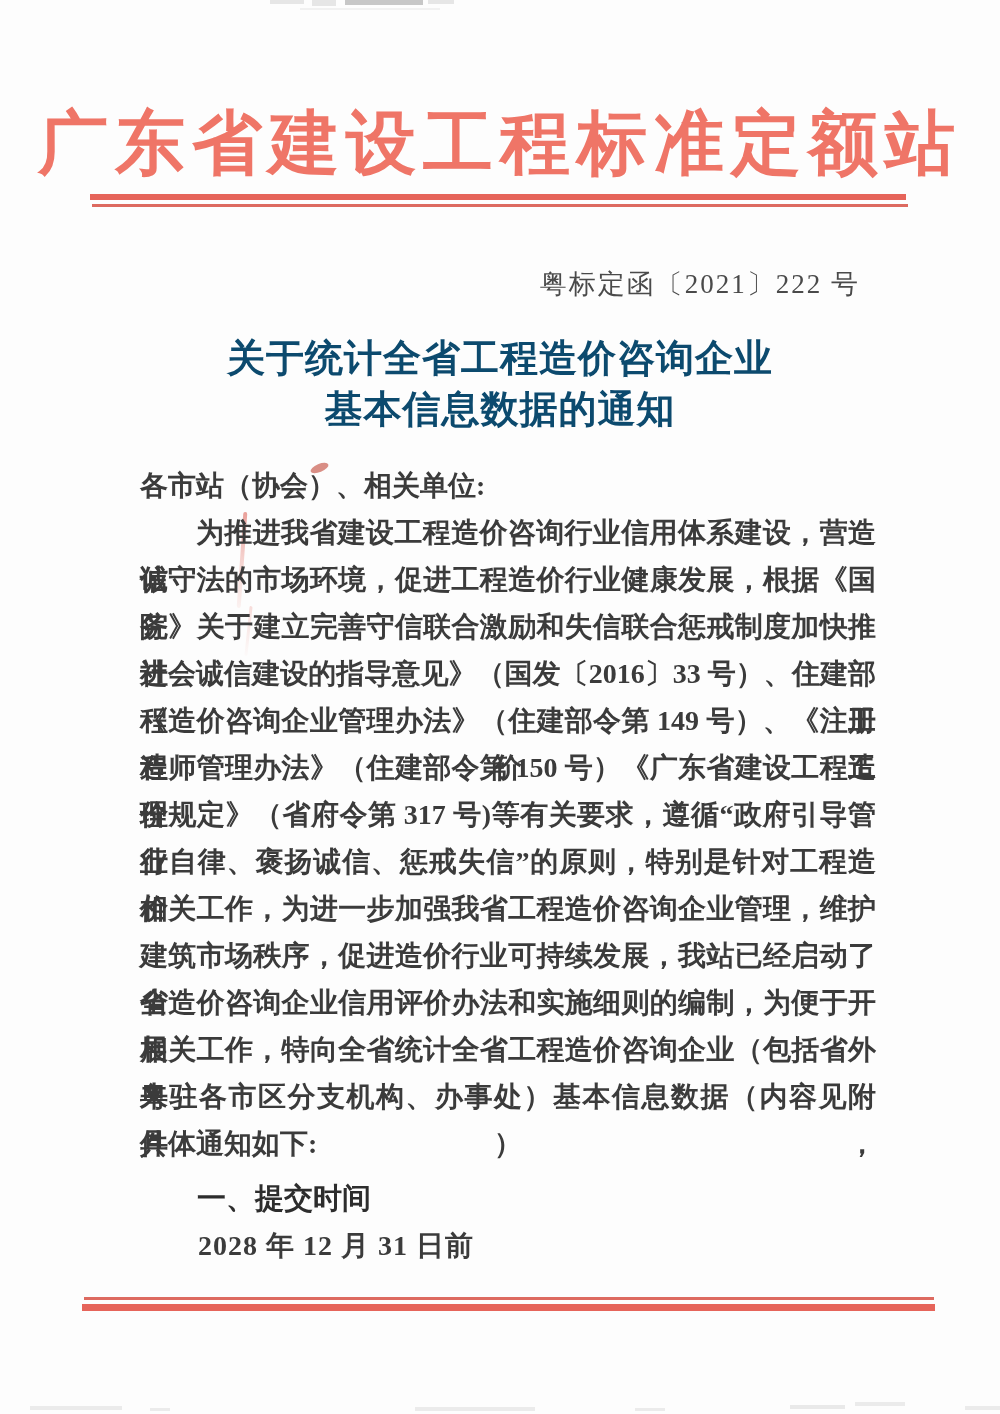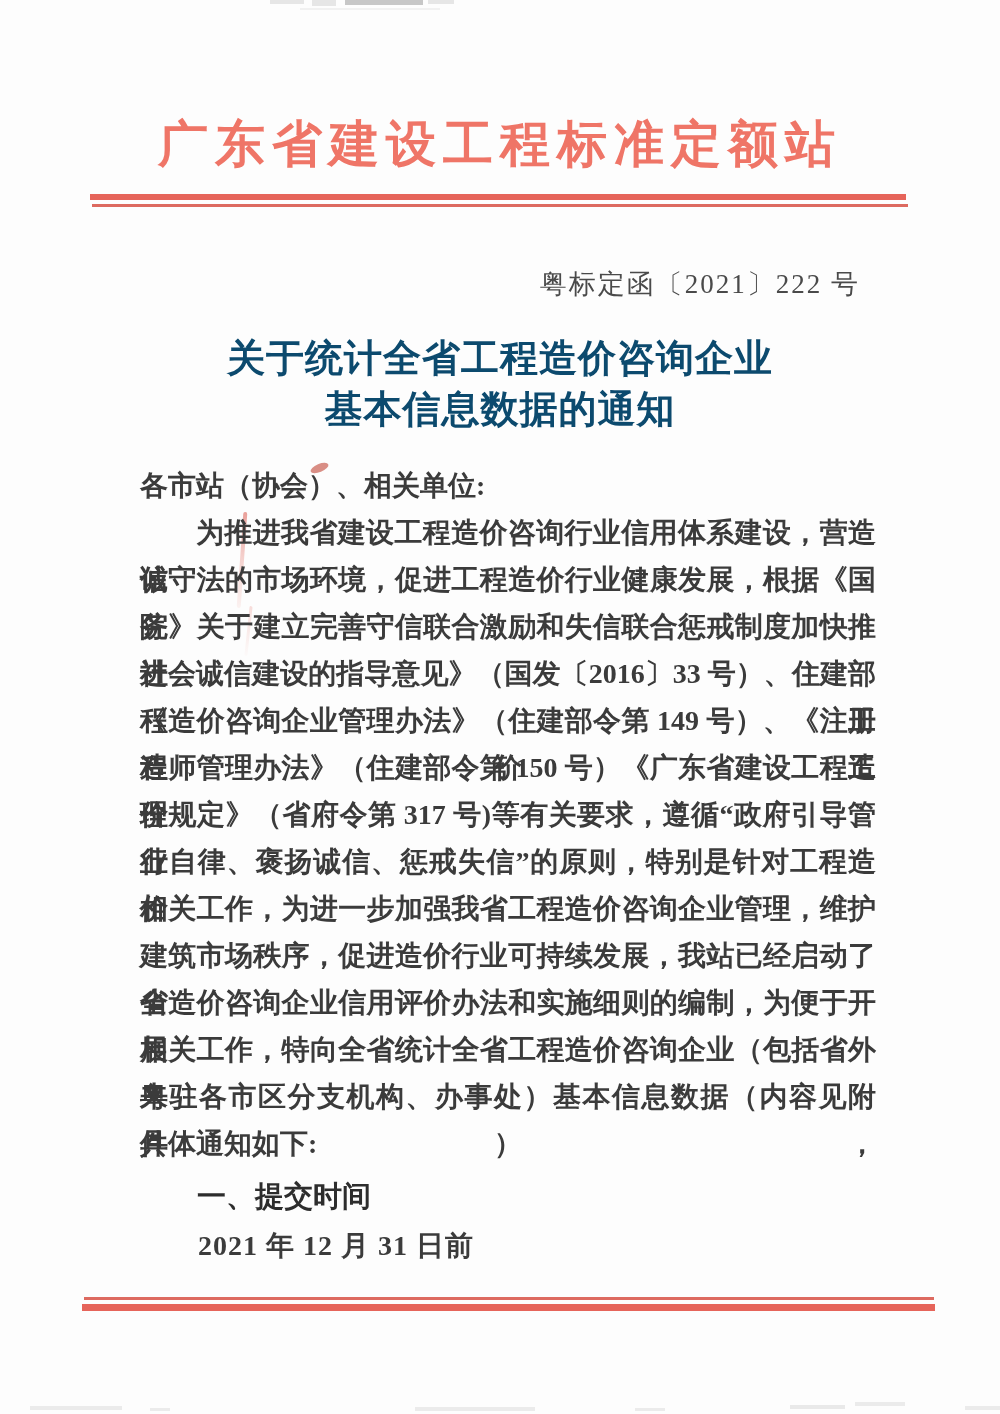--- a/index.html
+++ b/index.html
@@ -14,21 +14,21 @@
 
   
   .edge-mark { position: absolute; background: #9a9a9a; opacity: .55; }
   .edge-mark.light { background: #c4c4c4; opacity: .4; }
 
   
   .masthead {
     position: absolute;
     top: 98px; left: 0; right: 0;
     text-align: center;
-    font-size: 50px;
+    font-size: 70px;
     font-weight: bold;
     letter-spacing: 7px;
     color: #ef7567;
     line-height: 92px;
     white-space: nowrap;
   }
   .rule { position: absolute; }
   .rule-top-thick  { left: 90px;  top: 194px;  width: 816px; height: 6px; background: #e6645a; }
   .rule-top-thin   { left: 92px;  top: 204px;  width: 816px; height: 3px; background: #dd6a60; }
   .rule-bot-thin   { left: 84px;  top: 1297px; width: 850px; height: 3px; background: #dd6a60; }
@@ -63,21 +63,21 @@
     width: 736px;
     font-size: 28px;
     color: #3b3b3b;
   }
   .ln { height: 47px; line-height: 47px; font-weight: bold; }
   .just { text-align: justify; text-align-last: justify; text-justify: inter-character; }
   .indent { text-indent: 56px; }
   .heading {
     margin-top: 8px;
     padding-left: 57px;
-    font-family: Liberation Mono, monospace;
+    font-family: Liberation Sans, sans-serif;
     font-weight: bold;
     font-size: 29px;
     color: #2d2d2d;
   }
   .date { padding-left: 58px; letter-spacing: 1px; }
 
   
   .ink-dot {
     position: absolute;
     left: 310px; top: 464px;
@@ -140,21 +140,21 @@
     <div class="ln just">程师管理办法》（住建部令第 150 号）《广东省建设工程造价管</div>
     <div class="ln just">理规定》（省府令第 317 号)等有关要求，遵循“政府引导、行</div>
     <div class="ln just">业自律、褒扬诚信、惩戒失信”的原则，特别是针对工程造价</div>
     <div class="ln just">相关工作，为进一步加强我省工程造价咨询企业管理，维护</div>
     <div class="ln just">建筑市场秩序，促进造价行业可持续发展，我站已经启动了全</div>
     <div class="ln just">省造价咨询企业信用评价办法和实施细则的编制，为便于开展</div>
     <div class="ln just">相关工作，特向全省统计全省工程造价咨询企业（包括省外来</div>
     <div class="ln just">粤驻各市区分支机构、办事处）基本信息数据（内容见附件），</div>
     <div class="ln">具体通知如下:</div>
     <div class="ln heading">一、提交时间</div>
-    <div class="ln date">2021 年 12 月 31 日前</div>
+    <div class="ln date">2028 年 12 月 31 日前</div>
   </div>
 
   <div class="rule rule-bot-thin"></div>
   <div class="rule rule-bot-thick"></div>
 
   <div class="edge-mark light" style="left:30px;  top:1406px; width:92px;  height:4px; opacity:.3;"></div>
   <div class="edge-mark light" style="left:150px; top:1408px; width:20px;  height:3px; opacity:.3;"></div>
   <div class="edge-mark light" style="left:415px; top:1407px; width:120px; height:4px; opacity:.3;"></div>
   <div class="edge-mark light" style="left:635px; top:1408px; width:30px;  height:3px; opacity:.3;"></div>
   <div class="edge-mark light" style="left:790px; top:1405px; width:55px;  height:4px; opacity:.35;"></div>

